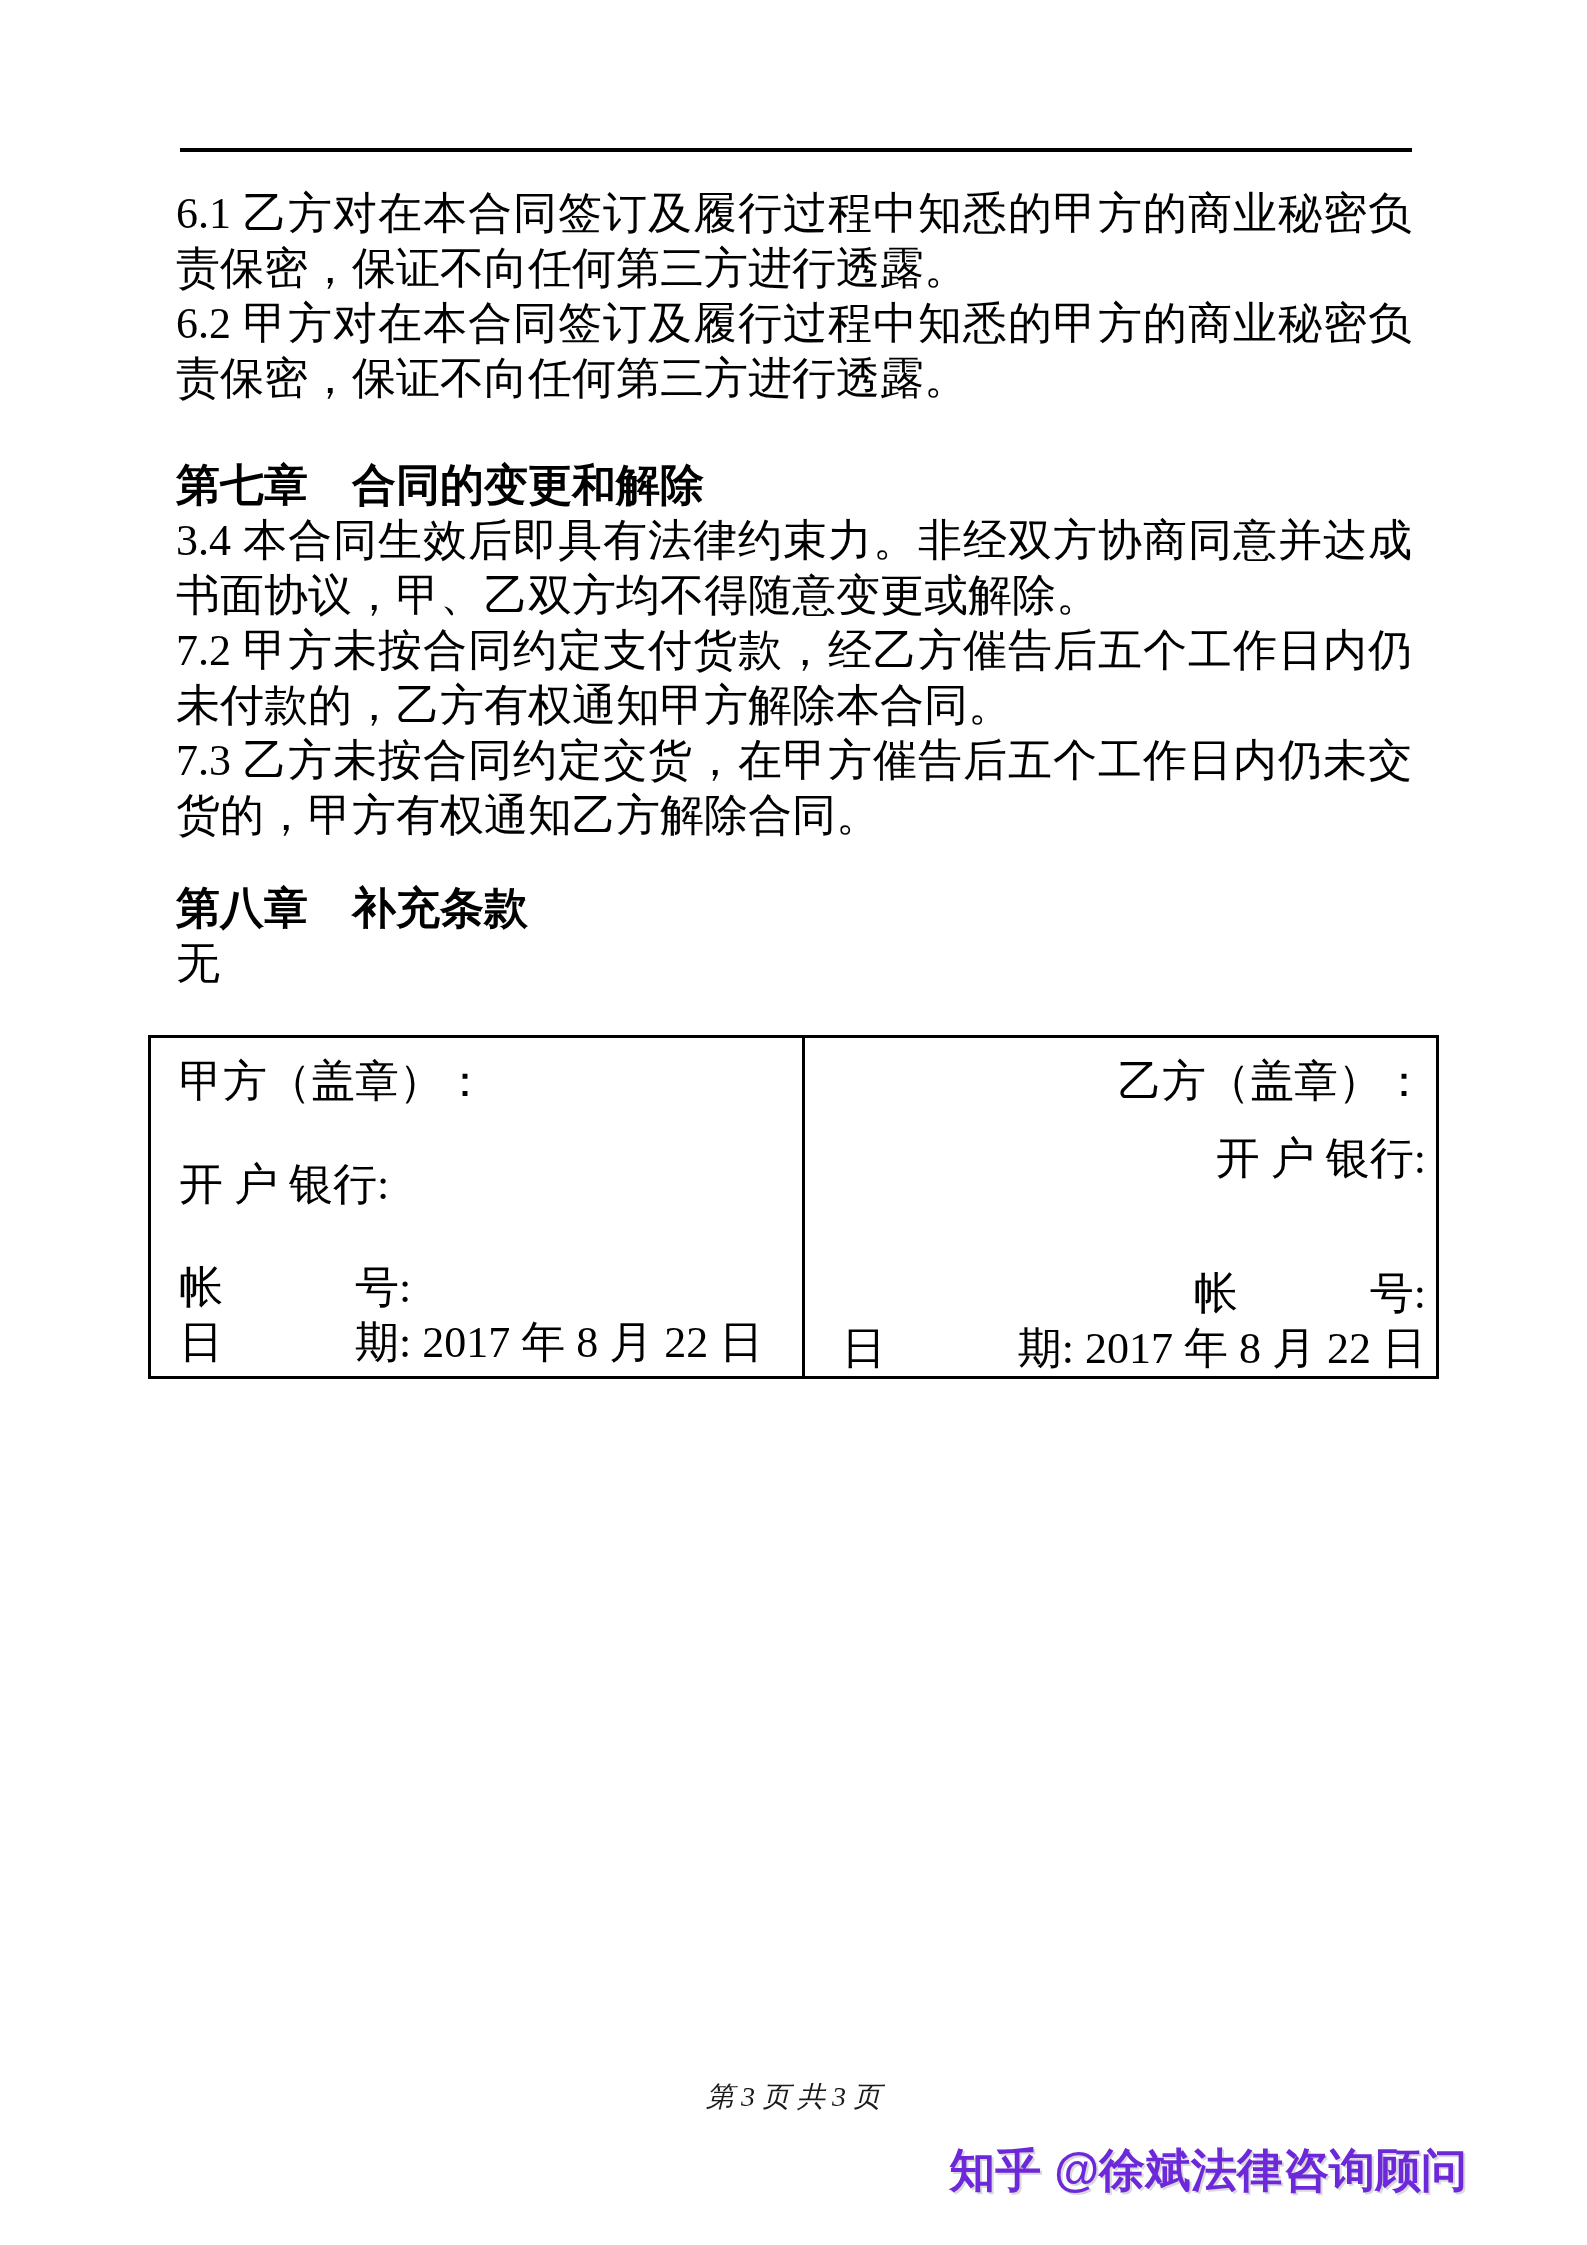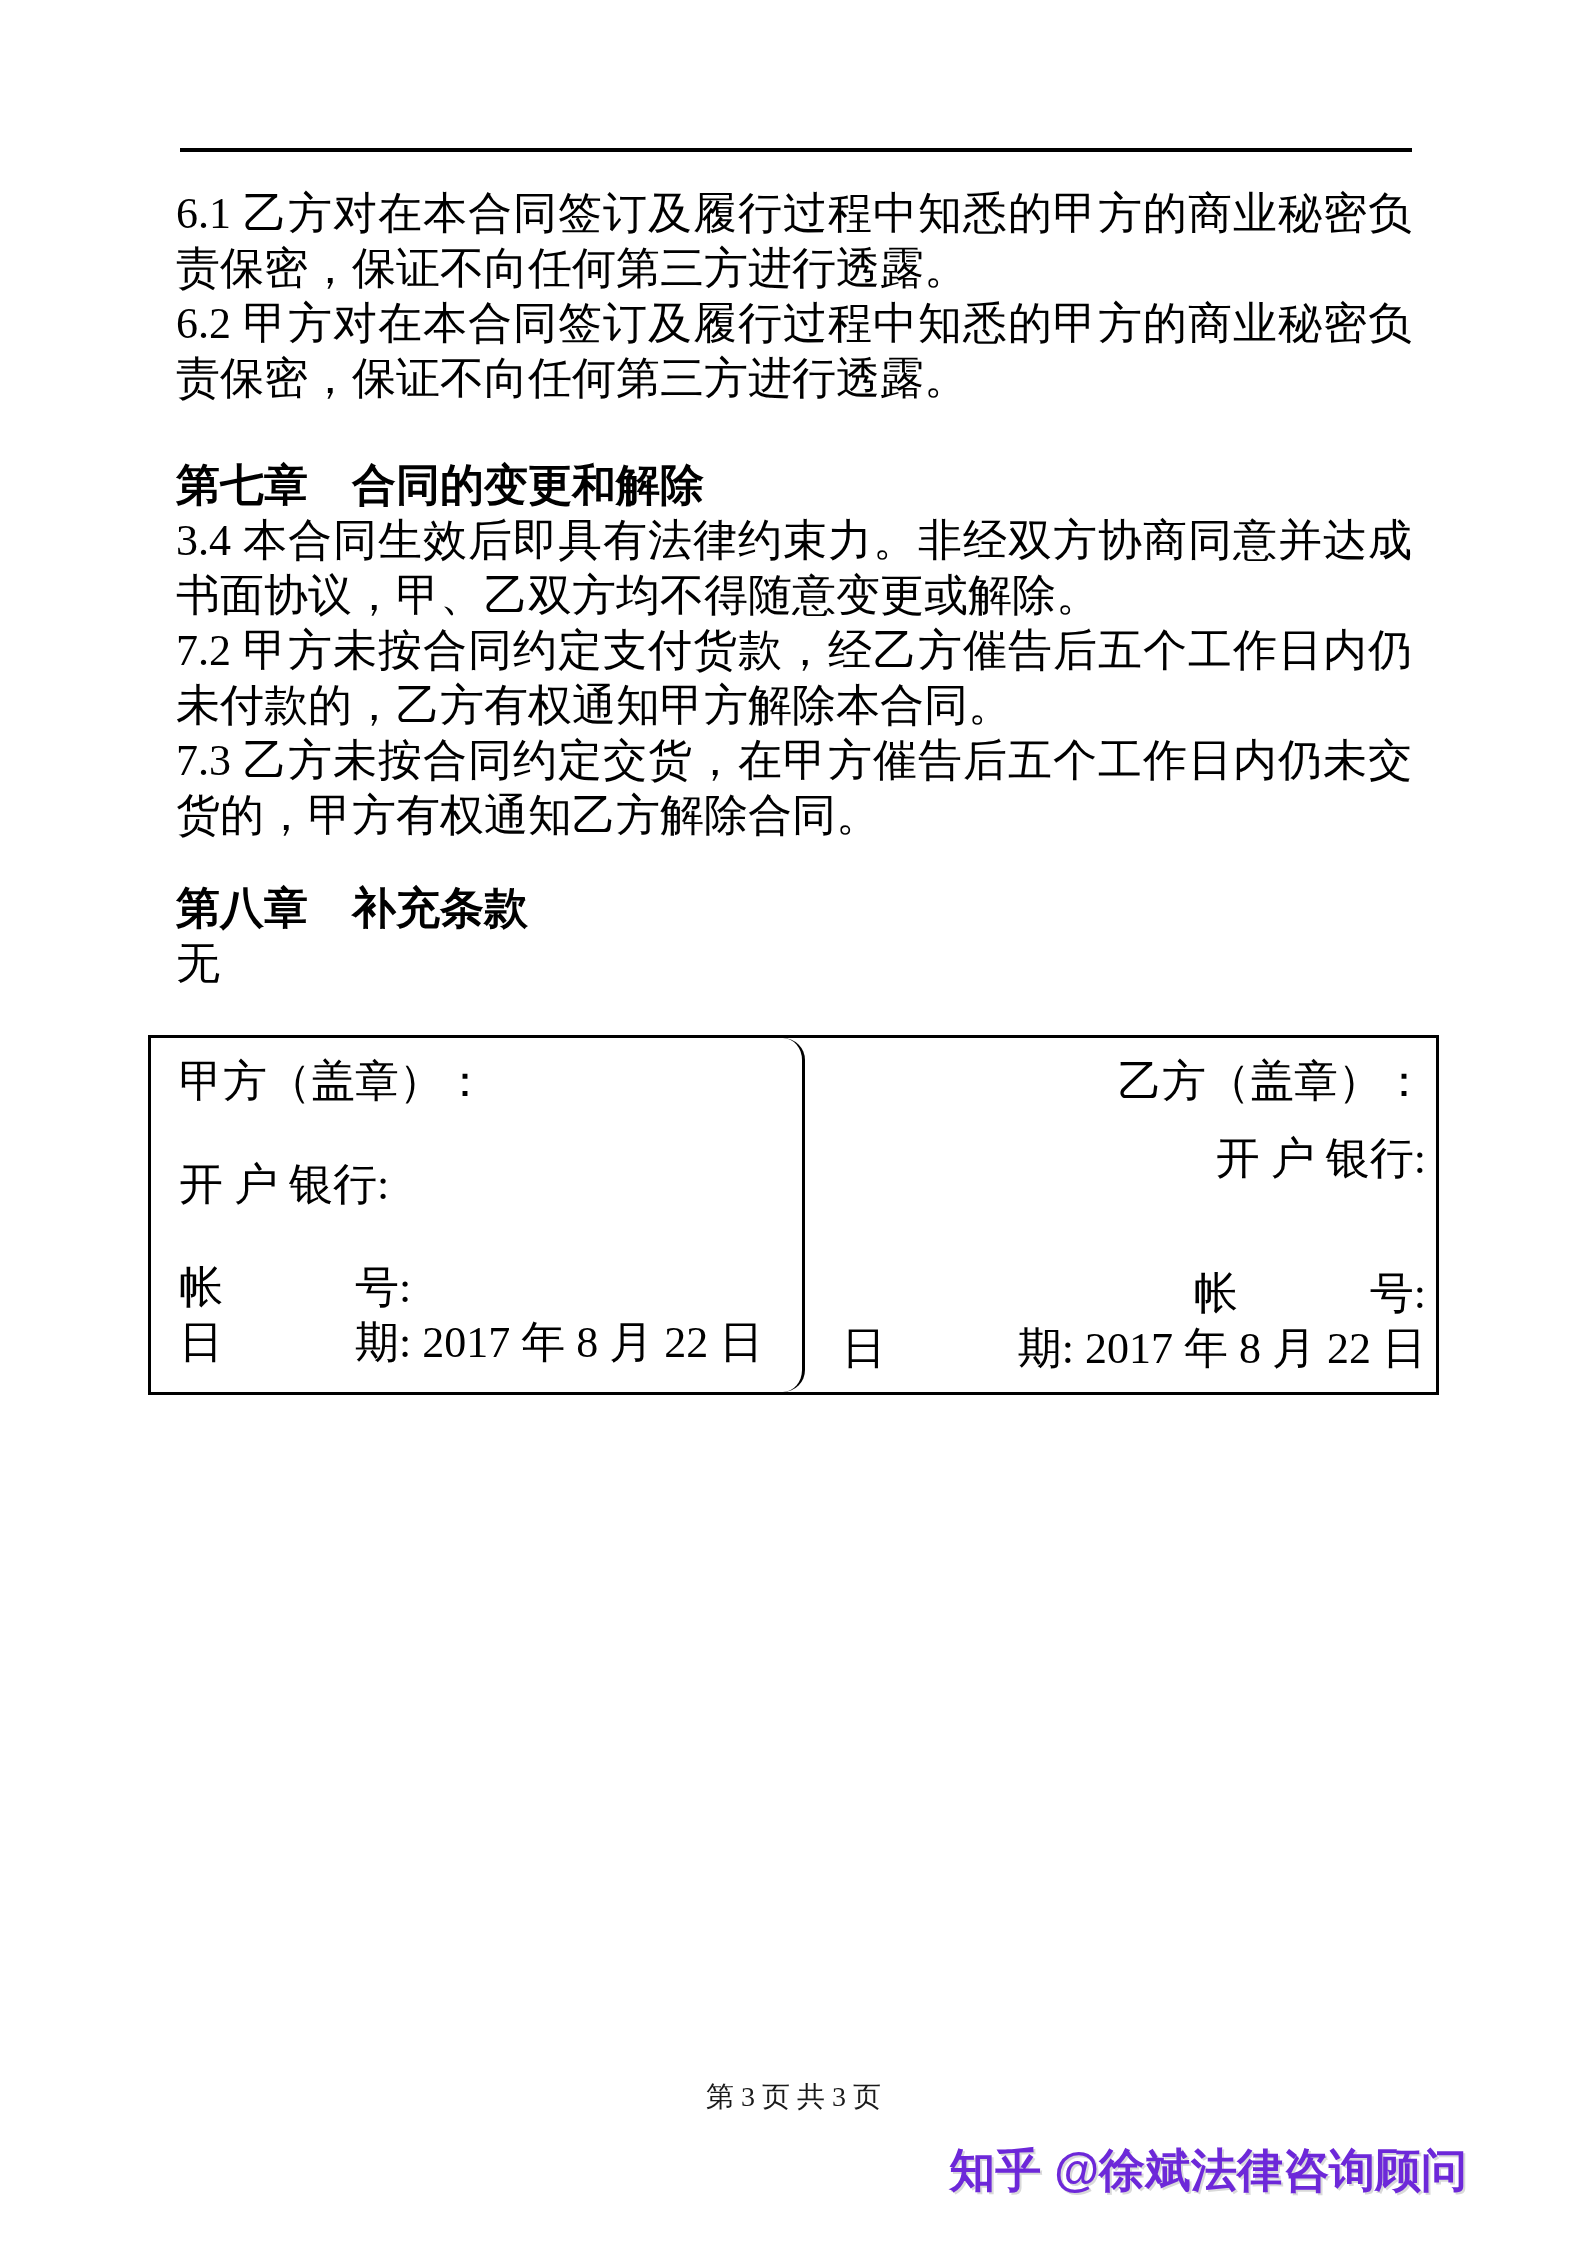--- a/index.html
+++ b/index.html
@@ -44,22 +44,21 @@
     margin-top: 44px;
     margin-left: -28px;
     width: 1285px;
     border: 3px solid #000000;
     display: flex;
     align-items: stretch;
     text-align: left;
   }
   .sig-cell {
     box-sizing: border-box;
-    padding: 16px 10px 16px 28px;
-    border-radius: 22px;
+    padding: 16px 10px 0 28px;
   }
   .cell-a {
     width: 654px;
     border-right: 3px solid #000000;
     flex: 0 0 654px;
   }
   .cell-b {
     flex: 1 1 auto;
     padding-left: 24px;
     text-align: right;
@@ -73,20 +72,21 @@
   .cell-b .row-date { margin-top: 0; }
   .footer {
     position: absolute;
     left: 0;
     top: 2076px;
     width: 100%;
     text-align: center;
     font-size: 28px;
     line-height: 42px;
     color: #1a1a1a;
+    font-style: italic;
   }
   .watermark {
     position: absolute;
     right: 120px;
     top: 2140px;
     font-family: "Liberation Sans", "DejaVu Sans", sans-serif;
     font-weight: bold;
     font-size: 46px;
     line-height: 60px;
     color: #6d28d9;

